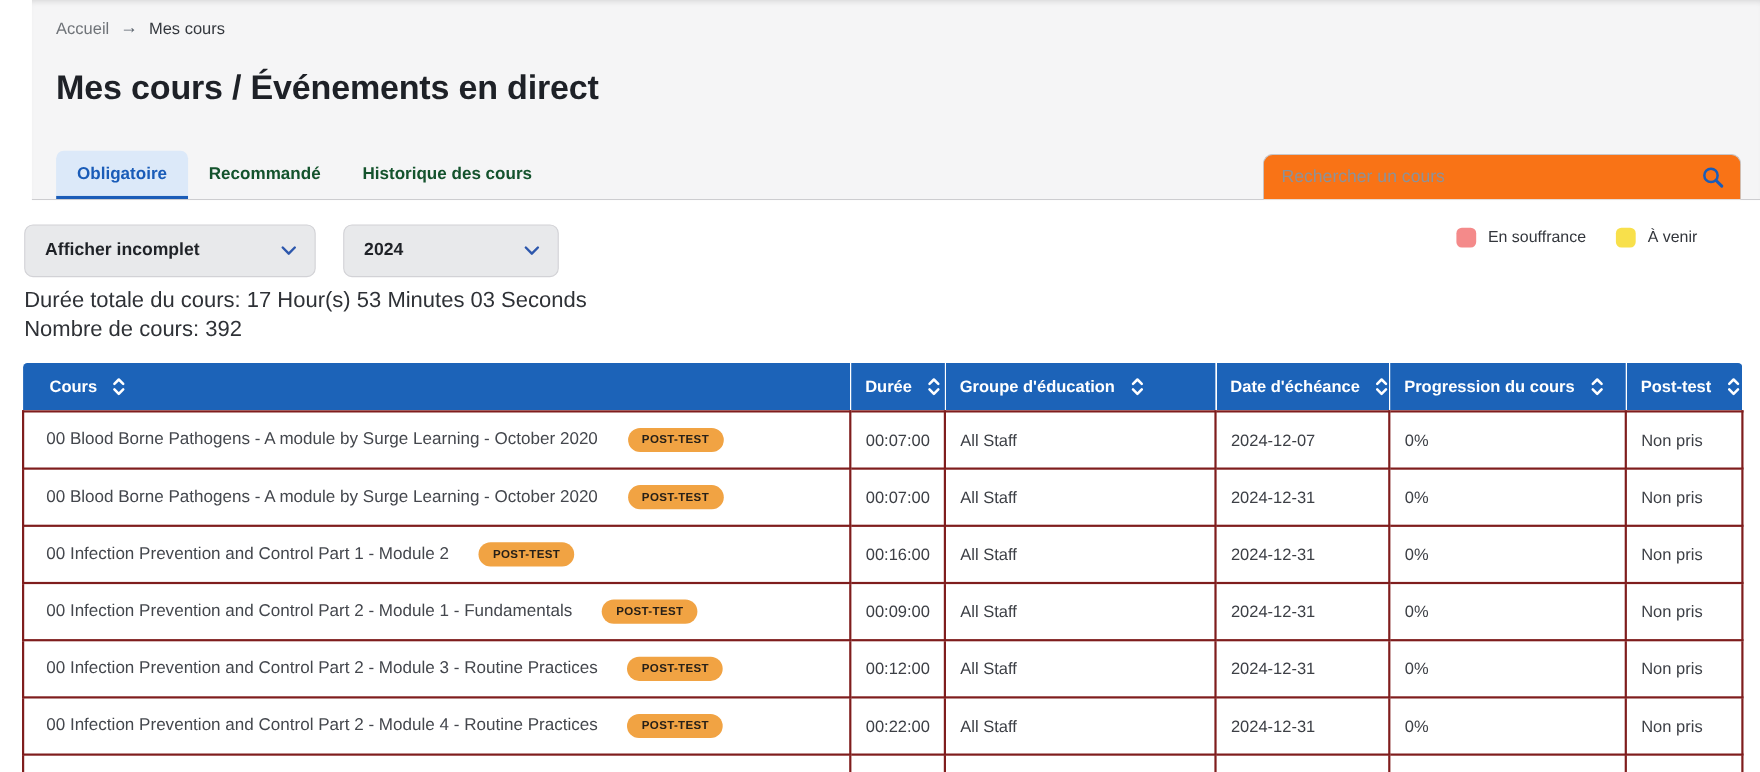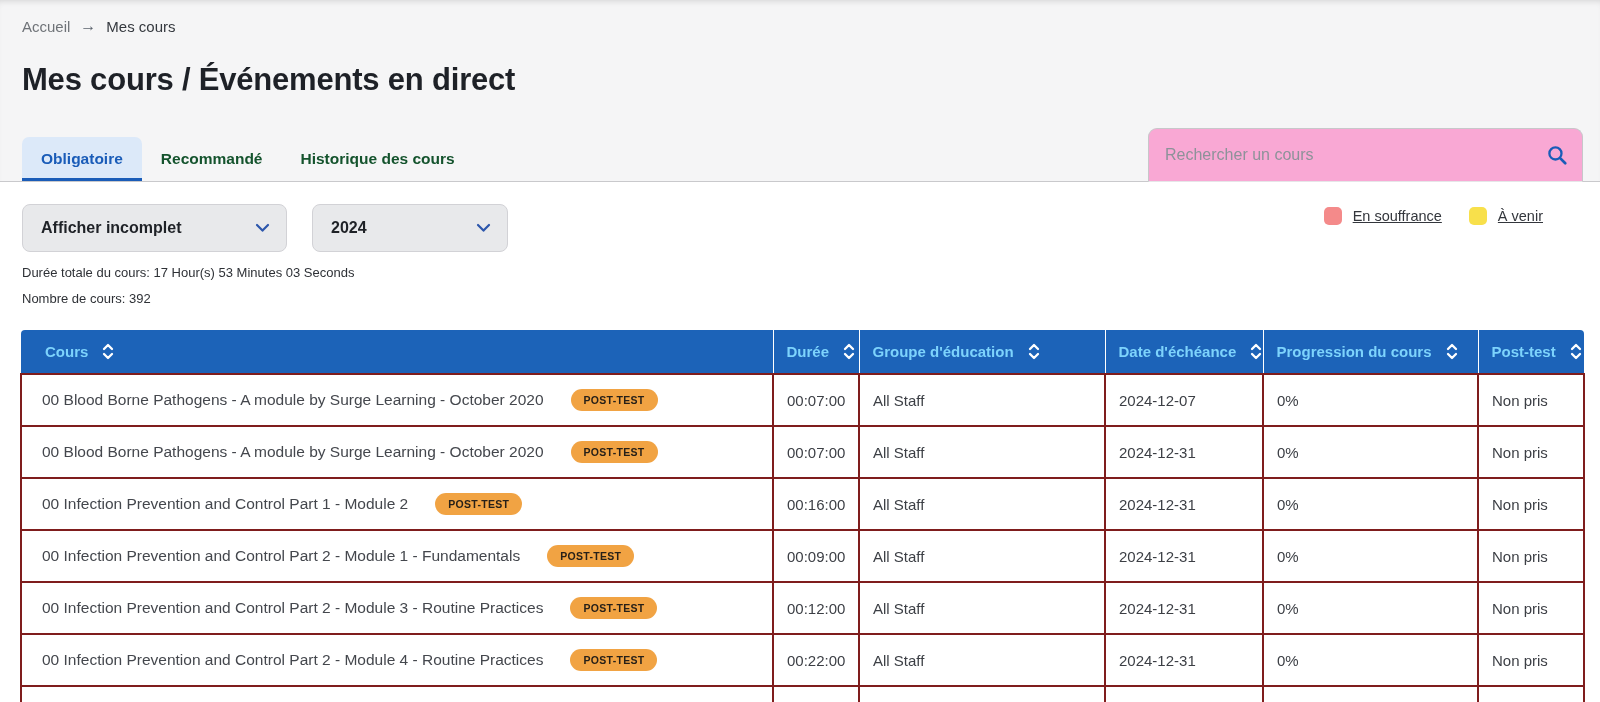--- a/index.html
+++ b/index.html
@@ -4,40 +4,41 @@
 <style>
   * { margin:0; padding:0; box-sizing:border-box; }
   html,body { width:1600px; height:702px; overflow:hidden; background:#ffffff;
               font-family:"Liberation Sans","DejaVu Sans",sans-serif; }
 
   
   .top-section{
     position:relative; height:182px; background:#f5f5f6;
     border-bottom:1px solid #c9c9cc;
     box-shadow:inset 0 5px 6px -4px rgba(0,0,0,0.14);
+    margin-left:29px;
   }
   .breadcrumb{ position:absolute; top:17px; left:22px; font-size:15px; color:#6f7378;
                display:flex; align-items:center; gap:10px; }
   .breadcrumb .crumb-home{ color:#6f7378; cursor:pointer; }
   .breadcrumb .crumb-arrow{ color:#5c646e; font-size:16px; }
   .breadcrumb .crumb-current{ color:#34383e; }
   .page-title{ position:absolute; top:62px; left:22px; font-size:31px; font-weight:700;
                color:#1e2127; letter-spacing:-0.2px; }
 
   
   .tabs{ position:absolute; left:22px; bottom:0; display:flex; align-items:flex-end; }
   .tab{ padding:13px 19px; font-size:15.5px; font-weight:600; color:#14532d;
         cursor:pointer; border-radius:7px 7px 0 0; }
   .tab.active{ background:#dce9f9; color:#1a5cb8; border-bottom:3px solid #1a5cb8;
                padding-bottom:10px; }
 
   
   .search-box{
-    position:absolute; right:17px; bottom:-1px; width:435px; height:54px;
-    background:#f9a8d4; border:1px solid #c7c7ca; border-bottom:1px solid #e6e6e8;
+    position:absolute; right:17px; bottom:-1px; width:435px; height:42px;
+    background:#f97316; border:1px solid #c7c7ca; border-bottom:1px solid #e6e6e8;
     border-radius:9px 9px 0 0; display:flex; align-items:center; padding:0 14px 0 16px;
   }
   .search-box input{ flex:1; border:none; outline:none; font-size:16px; color:#2b2e33;
                      font-family:inherit; background:transparent; }
   .search-box input::placeholder{ color:#8d9299; }
   .search-btn{ background:none; border:none; cursor:pointer; display:flex; align-items:center; }
 
   
   .content{ position:relative; background:#ffffff; height:520px; padding-top:22px; }
 
@@ -46,29 +47,29 @@
     width:265px; height:48px; background:#e8e9eb; border:1px solid #d2d2d6;
     border-radius:8px; display:flex; align-items:center; justify-content:space-between;
     padding:0 16px 0 18px; cursor:pointer;
   }
   .select:nth-child(2){ width:196px; }
   .select .select-value{ font-size:16px; font-weight:600; color:#1f2227; }
 
   .legend{ position:absolute; top:25px; right:57px; display:flex; gap:27px; align-items:center; }
   .legend-item{ display:flex; align-items:center; gap:11px; }
   .legend-swatch{ width:18px; height:18px; border-radius:5px; }
-  .legend-label{ font-size:14.5px; color:#33363c;text-decoration:underline; }
-
-  .summary{ margin:8px 0 0 22px; font-size:13px; color:#2e3136; line-height:26px; }
+  .legend-label{ font-size:14.5px; color:#33363c; }
+
+  .summary{ margin:8px 0 0 22px; font-size:20px; color:#2e3136; line-height:26px; }
 
   
   .table-wrap{ margin:18px 0 0 20px; width:1563px; }
   table{ table-layout:fixed; width:1563px; border-collapse:collapse; }
   thead th{
-    background:#1c63b8; color:#7dd3fc; font-size:15px; font-weight:700; text-align:left;
+    background:#1c63b8; color:#ffffff; font-size:15px; font-weight:700; text-align:left;
     height:44px; padding:0 10px 0 13px; border-right:1px solid rgba(255,255,255,0.55);
     cursor:pointer; white-space:nowrap; overflow:hidden;
   }
   thead th:first-child{ border-radius:4px 0 0 0; padding-left:24px; }
   thead th:last-child{ border-right:none; border-radius:0 4px 0 0; }
   .th-inner{ display:flex; align-items:center; gap:14px; }
   tbody td{
     height:52px; font-size:15px; color:#3c3f45; padding:0 10px 0 13px;
     border:2px solid #7f1d1d; white-space:nowrap; overflow:hidden; background:#ffffff;
   }

